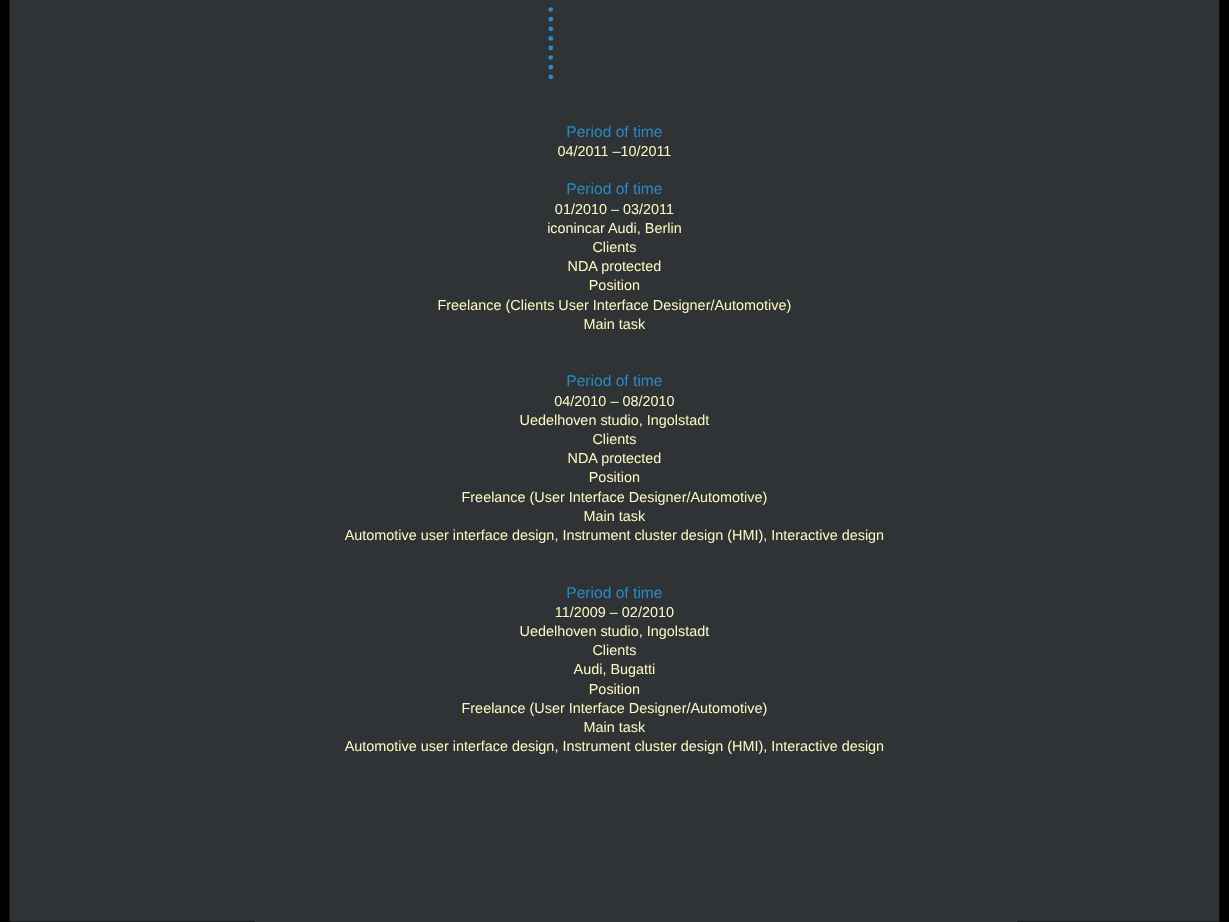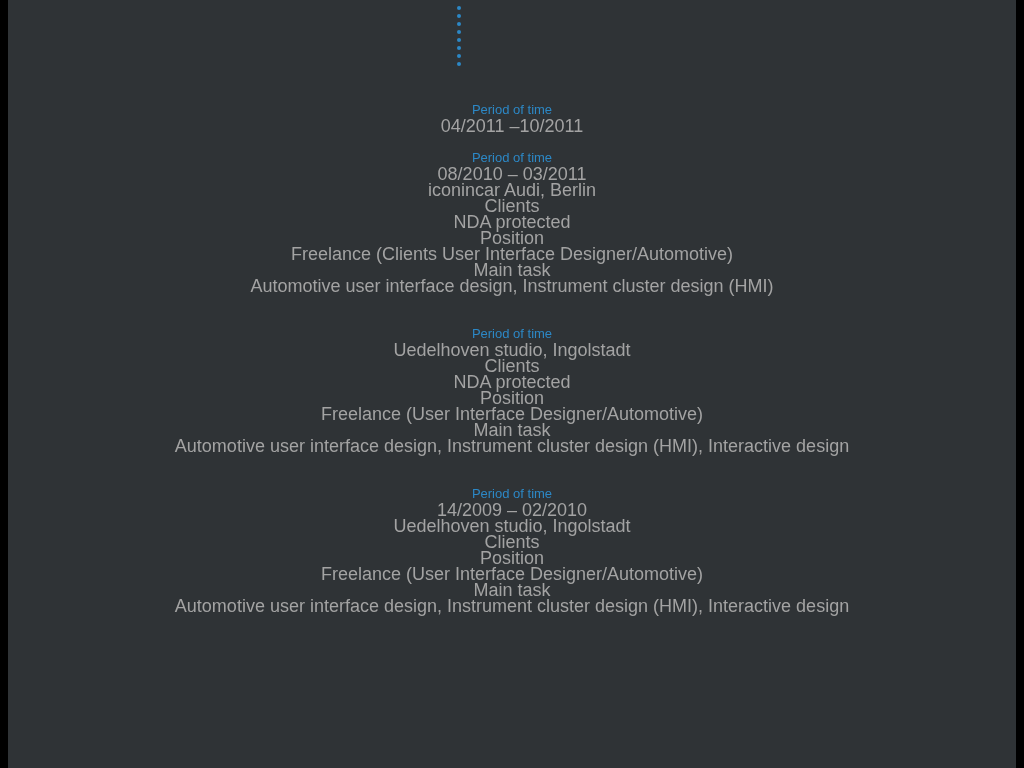--- a/index.html
+++ b/index.html
@@ -41,23 +41,23 @@
     height: 4px;
     margin: 4px auto 4px auto;
     background: #2c88c6;
     border-radius: 50%;
   }
   .entry {
     margin: 0 auto;
     width: 1008px;
   }
   .entry .line {
-    font-size: 18px;
+    font-size: 12px;
     line-height: 16px;
-    color: #a3a3a3;
+    color: #fef9c3;
     white-space: nowrap;
   }
   .entry .heading {
     font-size: 13px;
     line-height: 16px;
     color: #2c88c6;
   }
   .spacer-sm { height: 16px; }
   .spacer-md { height: 32px; }
 </style>
@@ -82,50 +82,51 @@
 
     <div class="entry">
       <div class="heading">Period of time</div>
       <div class="line">04/2011 –10/2011</div>
     </div>
 
     <div class="spacer-sm"></div>
 
     <div class="entry">
       <div class="heading">Period of time</div>
-      <div class="line">08/2010 – 03/2011</div>
+      <div class="line">01/2010 – 03/2011</div>
       <div class="line">iconincar Audi, Berlin</div>
       <div class="line">Clients</div>
       <div class="line">NDA protected</div>
       <div class="line">Position</div>
       <div class="line">Freelance (Clients User Interface Designer/Automotive)</div>
       <div class="line">Main task</div>
-      <div class="line">Automotive user interface design, Instrument cluster design (HMI)</div>
     </div>
 
     <div class="spacer-md"></div>
 
     <div class="entry">
       <div class="heading">Period of time</div>
+      <div class="line">04/2010 – 08/2010</div>
       <div class="line">Uedelhoven studio, Ingolstadt</div>
       <div class="line">Clients</div>
       <div class="line">NDA protected</div>
       <div class="line">Position</div>
       <div class="line">Freelance (User Interface Designer/Automotive)</div>
       <div class="line">Main task</div>
       <div class="line">Automotive user interface design, Instrument cluster design (HMI), Interactive design</div>
     </div>
 
     <div class="spacer-md"></div>
 
     <div class="entry">
       <div class="heading">Period of time</div>
-      <div class="line">14/2009 – 02/2010</div>
+      <div class="line">11/2009 – 02/2010</div>
       <div class="line">Uedelhoven studio, Ingolstadt</div>
       <div class="line">Clients</div>
+      <div class="line">Audi, Bugatti</div>
       <div class="line">Position</div>
       <div class="line">Freelance (User Interface Designer/Automotive)</div>
       <div class="line">Main task</div>
       <div class="line">Automotive user interface design, Instrument cluster design (HMI), Interactive design</div>
     </div>
 
   </div>
 </div>
 
 </body></html>

